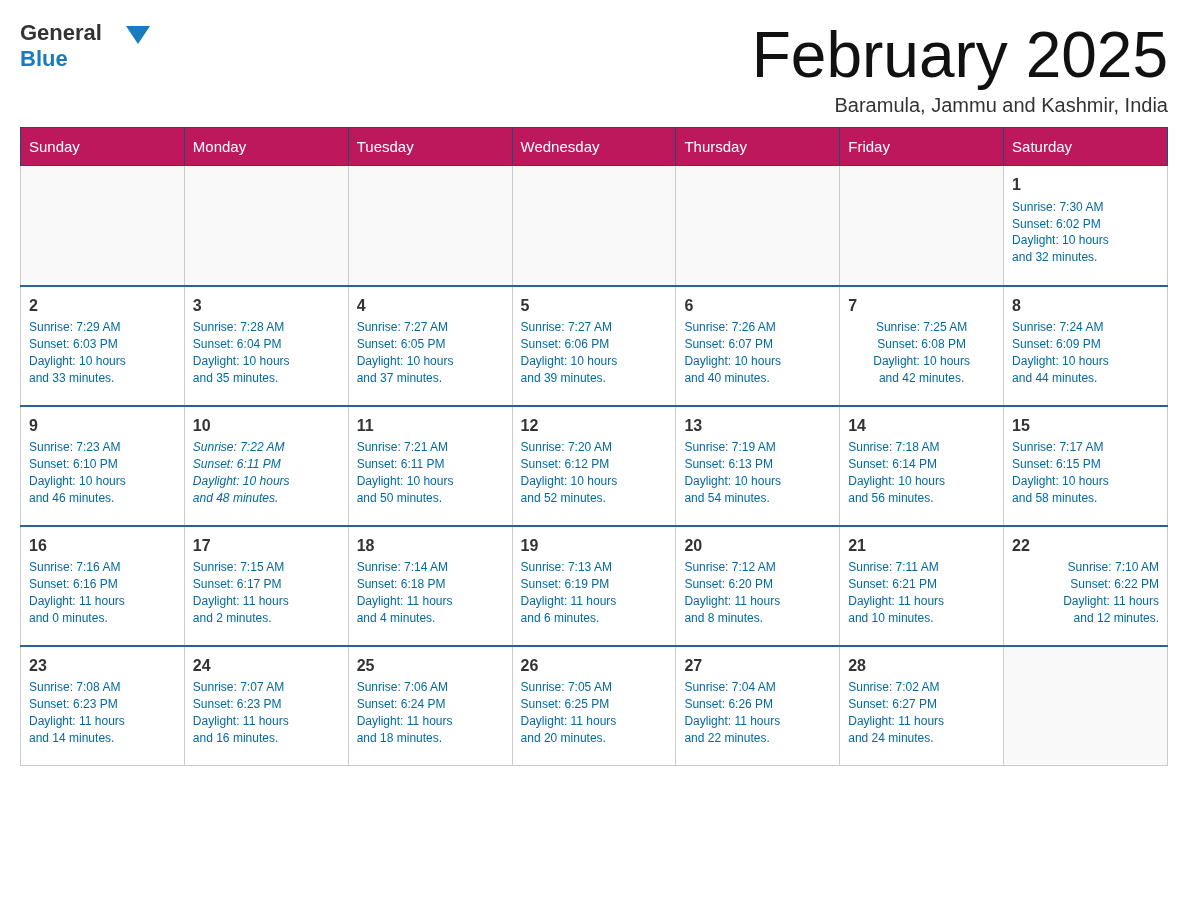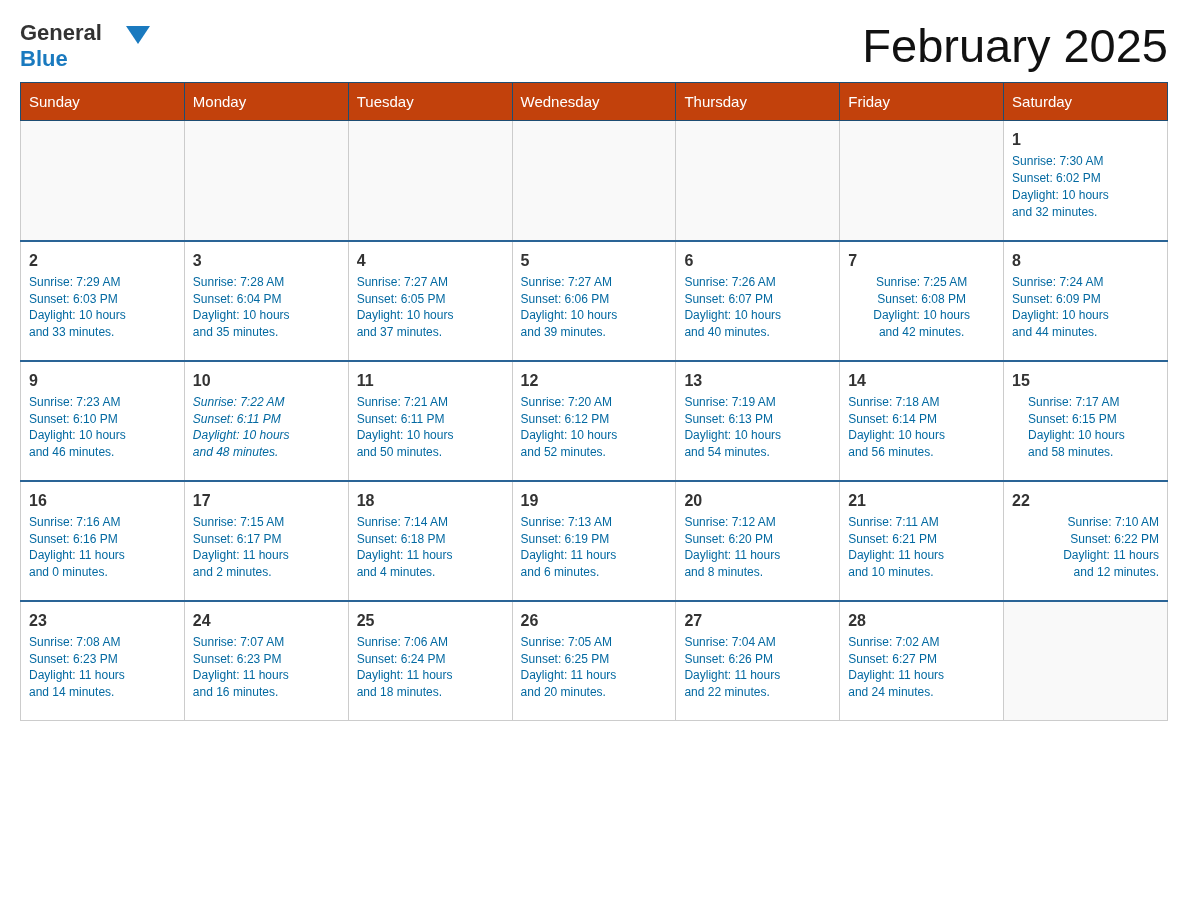--- a/index.html
+++ b/index.html
@@ -40,37 +40,37 @@
     }
     .logo-line2 {
       display: flex;
       align-items: center;
       gap: 24px;
     }
     .title-block {
       text-align: right;
     }
     .month-title {
-      font-size: 47px;
+      font-size: 64px;
       font-weight: normal;
       color: #111;
       line-height: 1.1;
     }
     .location-title {
       font-size: 20px;
       color: #333;
       margin-top: 4px;
     }
     .calendar-table {
       width: 100%;
       border-collapse: collapse;
       table-layout: fixed;
     }
     .calendar-table th {
-      background-color: #c2410c;
+      background-color: #be185d;
       color: #fff;
       padding: 10px 8px;
       text-align: left;
       font-size: 15px;
       font-weight: normal;
       border: 1px solid #1e4d73;
     }
     .calendar-table td {
       vertical-align: top;
       padding: 8px;
@@ -104,20 +104,21 @@
     <div>
       <div class="logo-line2">
         <span class="logo-text-general">General</span>
         <div class="logo-triangle"></div>
       </div>
       <span class="logo-blue">Blue</span>
     </div>
   </div>
   <div class="title-block">
     <div class="month-title">February 2025</div>
+    <div class="location-title">Baramula, Jammu and Kashmir, India</div>
   </div>
 </div>
 
 <table class="calendar-table">
   <thead>
     <tr>
     <th>Sunday</th>
         <th>Monday</th>
         <th>Tuesday</th>
         <th>Wednesday</th>
@@ -231,21 +232,21 @@
         </td>
         <td>
           <span class="day-num">14</span>
           <div class="day-info" style="white-space: pre-line;">Sunrise: 7:18 AM
 Sunset: 6:14 PM
 Daylight: 10 hours
 and 56 minutes.</div>
         </td>
         <td>
           <span class="day-num">15</span>
-          <div class="day-info" style="white-space: pre-line; margin-left: 16px;">Sunrise: 7:17 AM
+          <div class="day-info" style="white-space: pre-line;">Sunrise: 7:17 AM
 Sunset: 6:15 PM
 Daylight: 10 hours
 and 58 minutes.</div>
         </td>
       </tr>
       <tr class="row-border">
         <td>
           <span class="day-num">16</span>
           <div class="day-info" style="white-space: pre-line;">Sunrise: 7:16 AM
 Sunset: 6:16 PM

